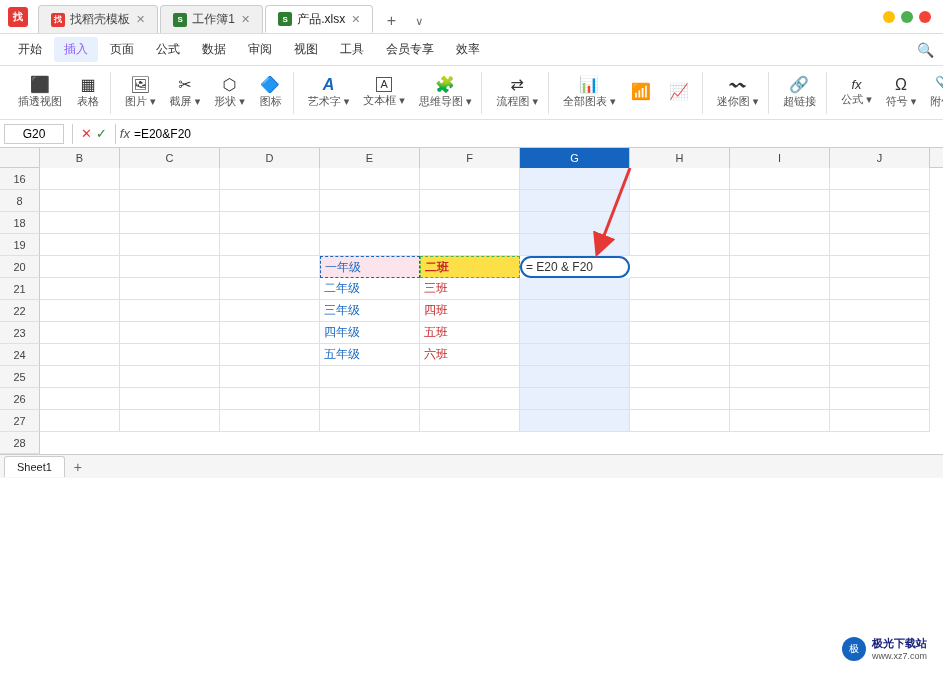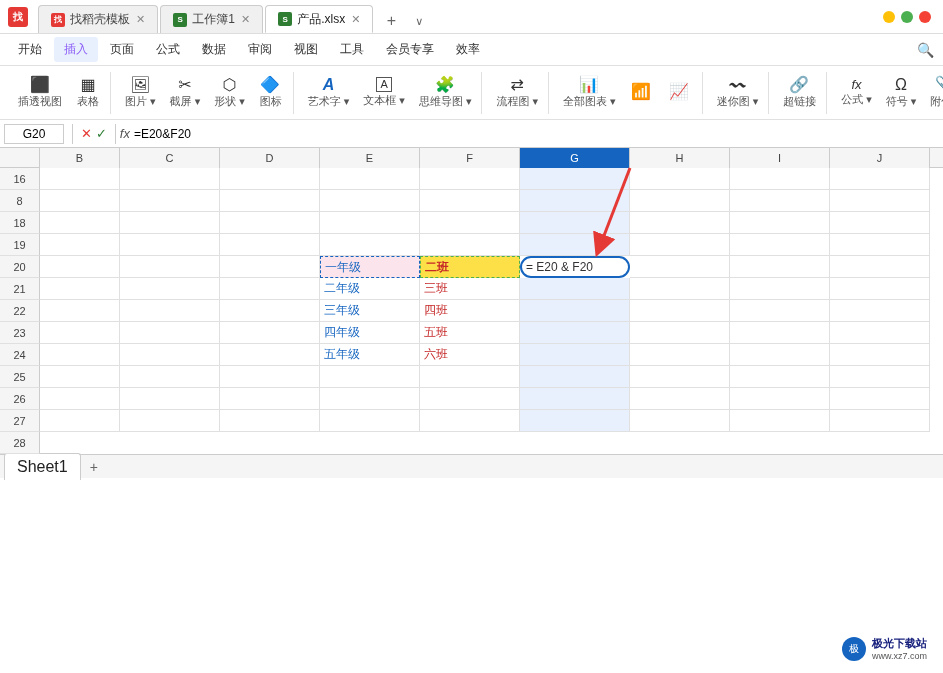--- a/index.html
+++ b/index.html
@@ -255,21 +255,21 @@
       background: #f5f5f5;
       border-top: 1px solid #ccc;
       padding: 0 4px;
     }
     .sheet-tab {
       padding: 4px 12px;
       border: 1px solid #ccc;
       border-bottom: none;
       border-radius: 3px 3px 0 0;
       background: #f0f0f0;
-      font-size: 16px;
+      font-size: 11px;
       cursor: pointer;
       color: #555;
     }
     .sheet-tab.active {
       background: #fff;
       color: #222;
     }
     .sheet-tab-add {
       width: 18px; height: 18px;
       display: flex; align-items: center; justify-content: center;

